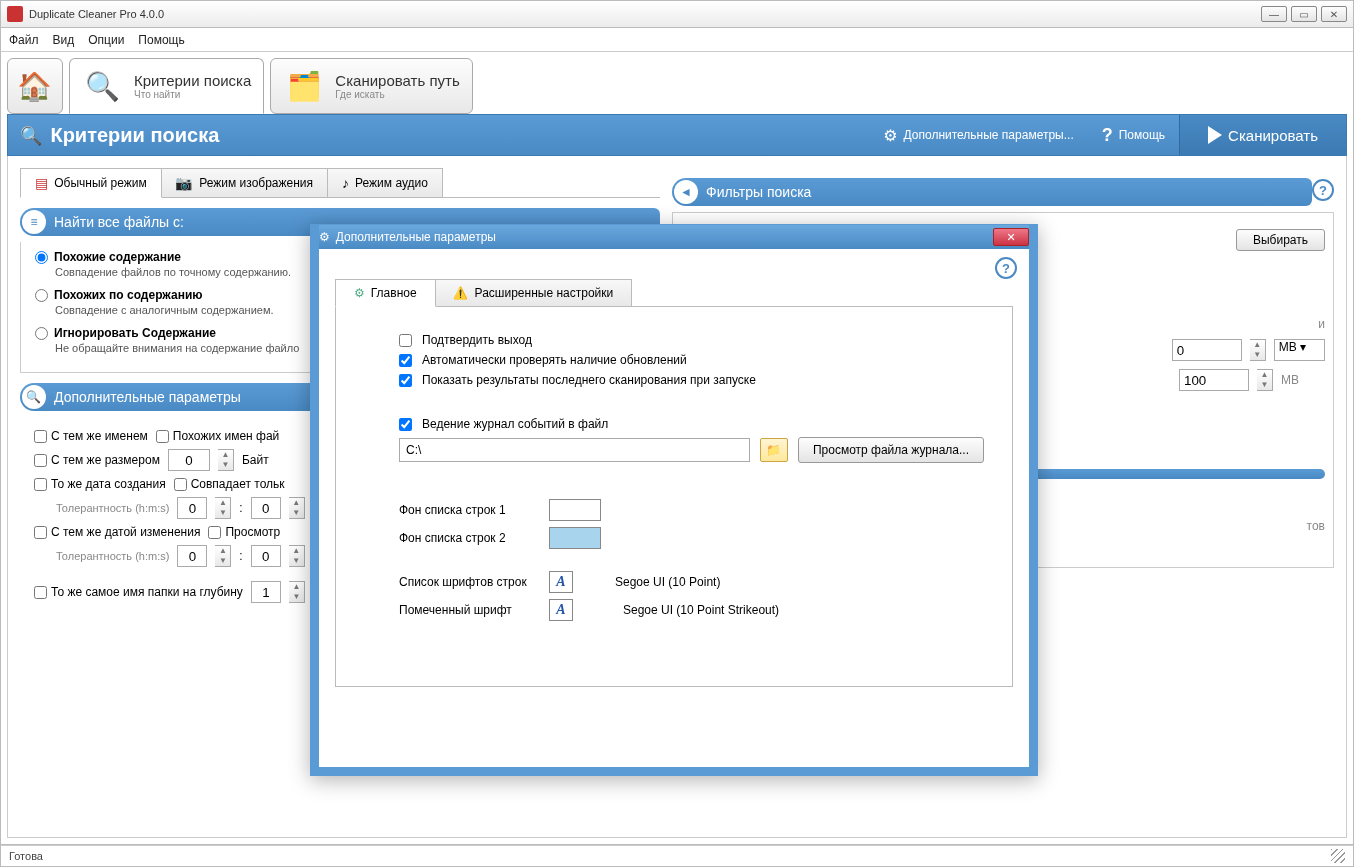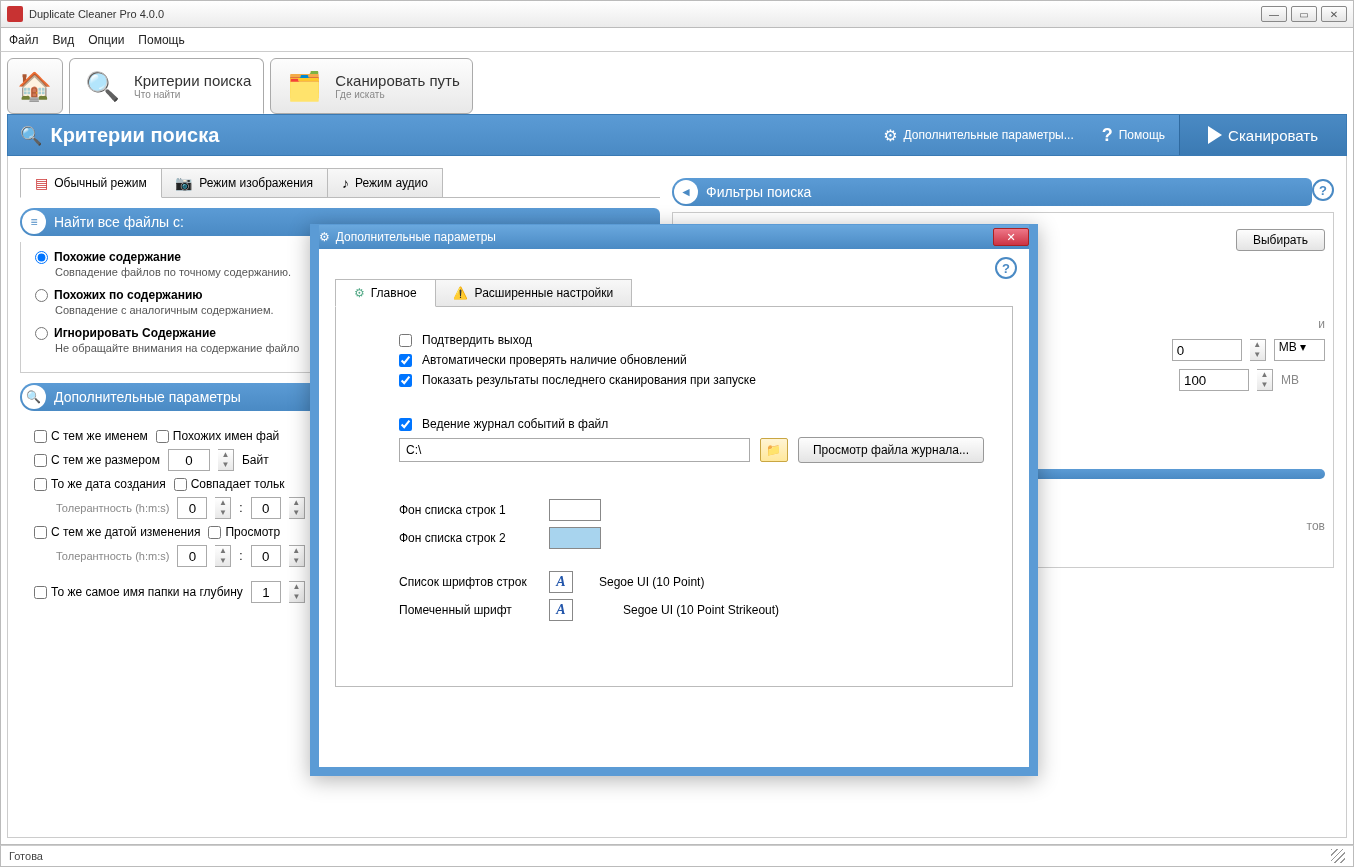--- a/index.html
+++ b/index.html
@@ -370,21 +370,21 @@
         <div class="color-swatch" style="background:#fff"></div>
       </div>
       <div class="dlg-row">
         <span style="width:140px">Фон списка строк 2</span>
         <div class="color-swatch" style="background:#a8d4ee"></div>
       </div>
       <div style="height:10px"></div>
       <div class="dlg-row">
         <span style="width:140px">Список шрифтов строк</span>
         <div class="font-btn">A</div>
-        <span style="margin-left:16px">Segoe UI (10 Point)</span>
+        <span style="margin-left:32px">Segoe UI (10 Point)</span>
       </div>
       <div class="dlg-row">
         <span style="width:140px">Помеченный шрифт</span>
         <div class="font-btn">A</div>
         <span style="margin-left:40px">Segoe UI (10 Point Strikeout)</span>
       </div>
     </div>
   </div>
 </div>
 

